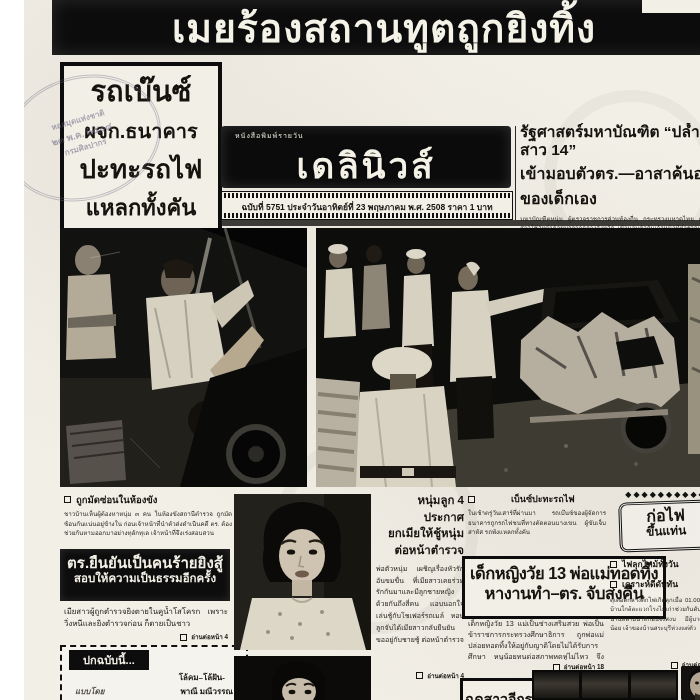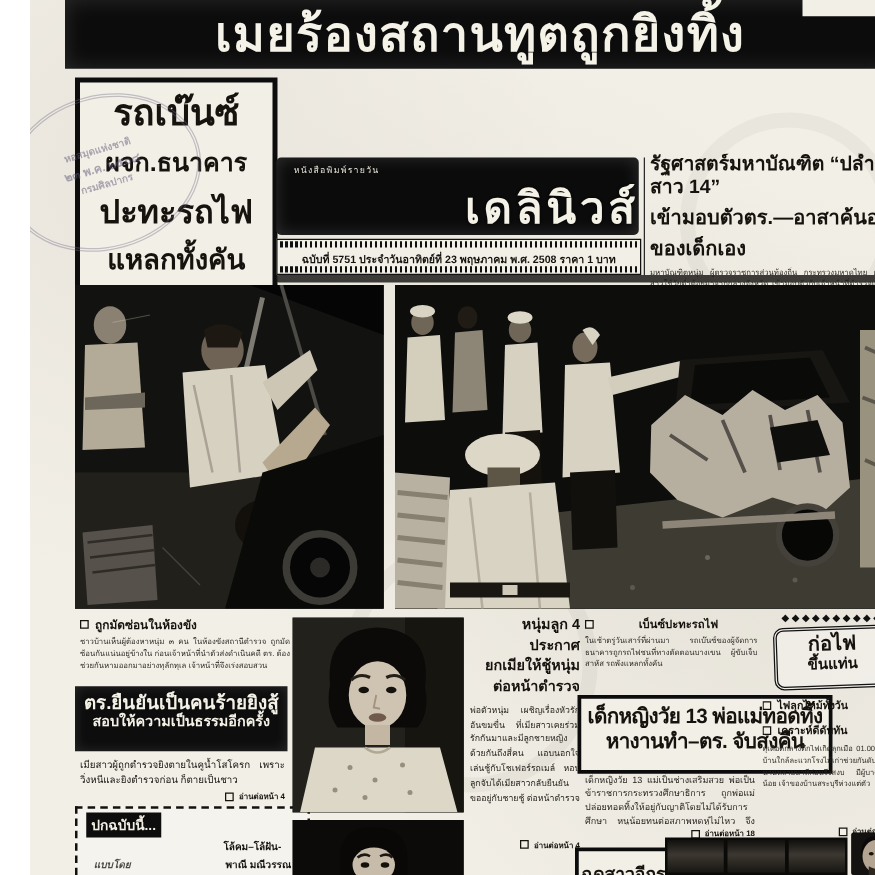--- a/index.html
+++ b/index.html
@@ -25,21 +25,21 @@
   .benz .l2{font-size:20px;line-height:1;}
   .benz .l3{font-size:26px;line-height:1;}
   .benz .l4{font-size:22px;line-height:1;}
   
   .second-headline{left:196px;top:56px;width:504px;height:66px;font-size:41px;font-weight:900;
     text-align:center;line-height:68px;letter-spacing:-1px;overflow:hidden;}
   
   .masthead{left:197px;top:126px;width:290px;height:62px;background:#0b0b0b;border-radius:4px;
     overflow:hidden;box-shadow:inset 0 0 14px rgba(255,255,255,.15);}
   .masthead .tagline{position:absolute;left:14px;top:4px;color:#e8e4d8;font-size:7px;letter-spacing:1px;}
-  .masthead .logo{position:absolute;left:0;right:0;top:12px;text-align:right;color:#f4f1e6;
+  .masthead .logo{position:absolute;left:0;right:0;top:12px;text-align:center;color:#f4f1e6;
     font-size:35px;font-weight:900;letter-spacing:3px;text-shadow:0 0 2px #000;}
   .issue{left:197px;top:191px;width:290px;height:27px;border:1px solid #111;background:#f2efe7;overflow:hidden;}
   .hatch{position:absolute;left:2px;right:2px;height:5px;
     background:repeating-linear-gradient(90deg,#111 0 2px,transparent 2px 4px);}
   .issue .txt{position:absolute;left:0;right:0;top:8px;text-align:center;font-size:8.5px;font-weight:bold;}
   .vrule{width:1px;background:#2a2a2a;}
   
   .tr-story{left:496px;top:123px;width:202px;overflow:hidden;}
   .tr-story .h1{font-size:15.5px;font-weight:900;line-height:1.15;}
   .tr-story .h2{font-size:16px;font-weight:900;margin-top:2px;}
@@ -50,21 +50,21 @@
   
   .photo{background:#0e0e0c;overflow:hidden;}
   .band{background:#1d1c1a;opacity:.85;border-radius:2px;}
   
   .police-box{left:36px;top:549px;width:170px;height:52px;background:#0d0d0d;color:#f4f1e7;
     text-align:center;overflow:hidden;box-shadow:inset 0 0 10px rgba(255,255,255,.12);}
   .police-box .b1{font-size:15px;font-weight:900;margin-top:5px;line-height:1.2;}
   .police-box .b2{font-size:11.5px;font-weight:800;line-height:1.2;}
   
   .cover{left:36px;top:645px;width:170px;height:55px;border:2px dashed #14110d;padding:3px 7px;overflow:hidden;background:rgba(255,255,255,.25);}
-  .cover .chip{display:inline-block;background:#0d0d0d;color:#f2efe5;font-weight:900;font-size:11px;padding:1px 4px;}
+  .cover .chip{display:inline-block;background:#0d0d0d;color:#f2efe5;font-weight:900;font-size:11px;padding:1px 14px;}
   .cover .subline{text-align:right;font-size:8px;font-weight:bold;margin-top:1px;padding-right:14px;}
   .credit-row{display:flex;justify-content:space-between;font-size:8px;font-weight:bold;padding:0 6px;margin-top:1px;}
   .credit-row .lab{opacity:.75;font-style:italic;}
   
   .c-story{left:352px;top:492px;width:88px;overflow:hidden;}
   .c-story .h{font-size:11.5px;font-weight:900;text-align:right;line-height:1.45;}
   .c-story .body{font-size:7px;line-height:1.7;text-align:justify;height:106px;overflow:hidden;margin-top:4px;color:#26231e;}
   
   .b-col{left:444px;top:492px;width:138px;overflow:hidden;}
   .girl-box{left:438px;top:556px;width:198px;height:57px;border:3px solid #0c0c0c;background:#f2efe7;

